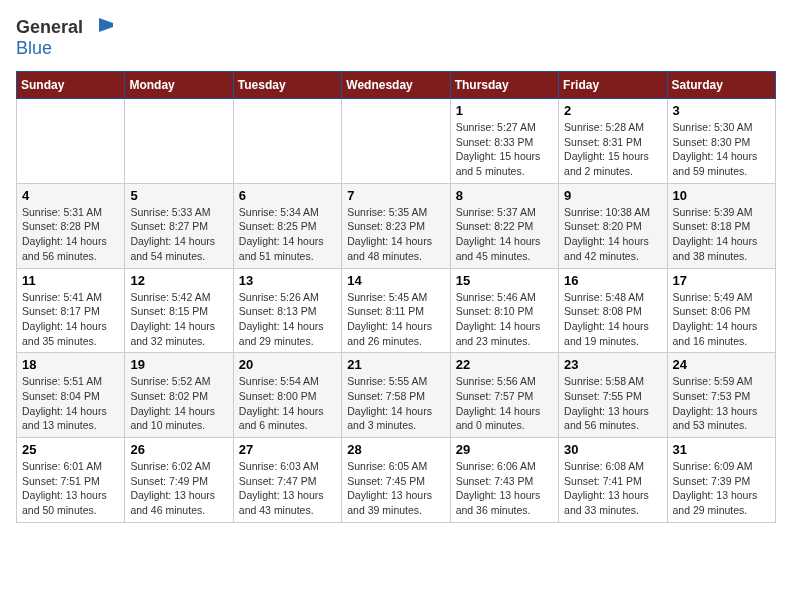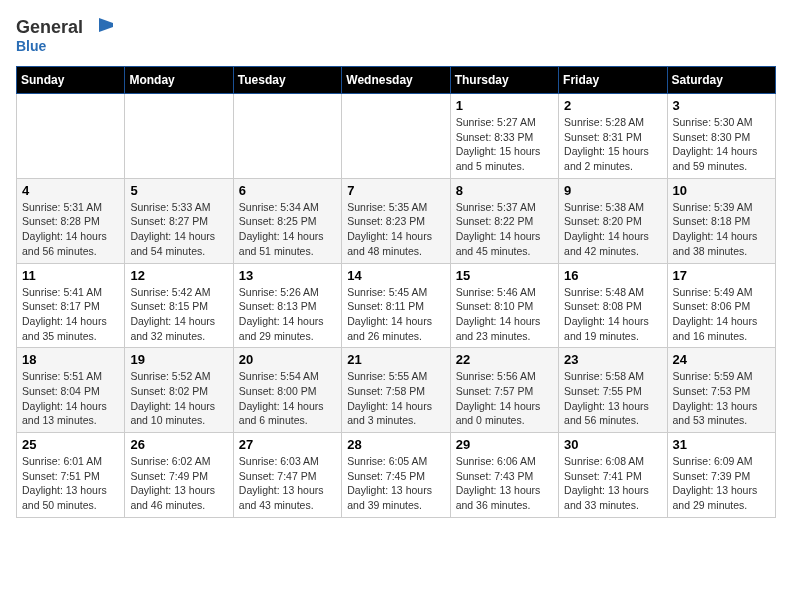--- a/index.html
+++ b/index.html
@@ -20,22 +20,22 @@
       display: flex;
       flex-direction: column;
       align-items: flex-start;
     }
     .logo-text-general {
       font-size: 18px;
       font-weight: bold;
       color: #333;
     }
     .logo-text-blue {
-      font-size: 14px;
-      font-weight: bold;
+      font-size: 18px;
+      font-weight: normal;
       color: #2a6db5;
     }
     .logo-row {
       display: flex;
       align-items: center;
       gap: 11px;
     }
     .title-block {
       text-align: right;
     }
@@ -48,21 +48,21 @@
       font-size: 16px;
       font-weight: normal;
       color: #333;
     }
     table {
       width: 100%;
       border-collapse: collapse;
       font-size: 11px;
     }
     thead tr th {
-      background: #000000;
+      background: #7f1d1d;
       color: #fff;
       padding: 6px 4px;
       text-align: left;
       font-size: 12px;
       border: 1px solid #1a5095;
     }
     tbody tr td {
       border: 1px solid #ccc;
       padding: 4px 5px;
       vertical-align: top;
@@ -182,21 +182,21 @@
         </td>
         <td>
           <span class="day-number">8</span>
           <div class="day-info" style="white-space: pre-line;">Sunrise: 5:37 AM
 Sunset: 8:22 PM
 Daylight: 14 hours
 and 45 minutes.</div>
         </td>
         <td>
           <span class="day-number">9</span>
-          <div class="day-info" style="white-space: pre-line;">Sunrise: 5:38 AM
+          <div class="day-info" style="white-space: pre-line;">Sunrise: 10:38 AM
 Sunset: 8:20 PM
 Daylight: 14 hours
 and 42 minutes.</div>
         </td>
         <td>
           <span class="day-number">10</span>
           <div class="day-info" style="white-space: pre-line;">Sunrise: 5:39 AM
 Sunset: 8:18 PM
 Daylight: 14 hours
 and 38 minutes.</div>

